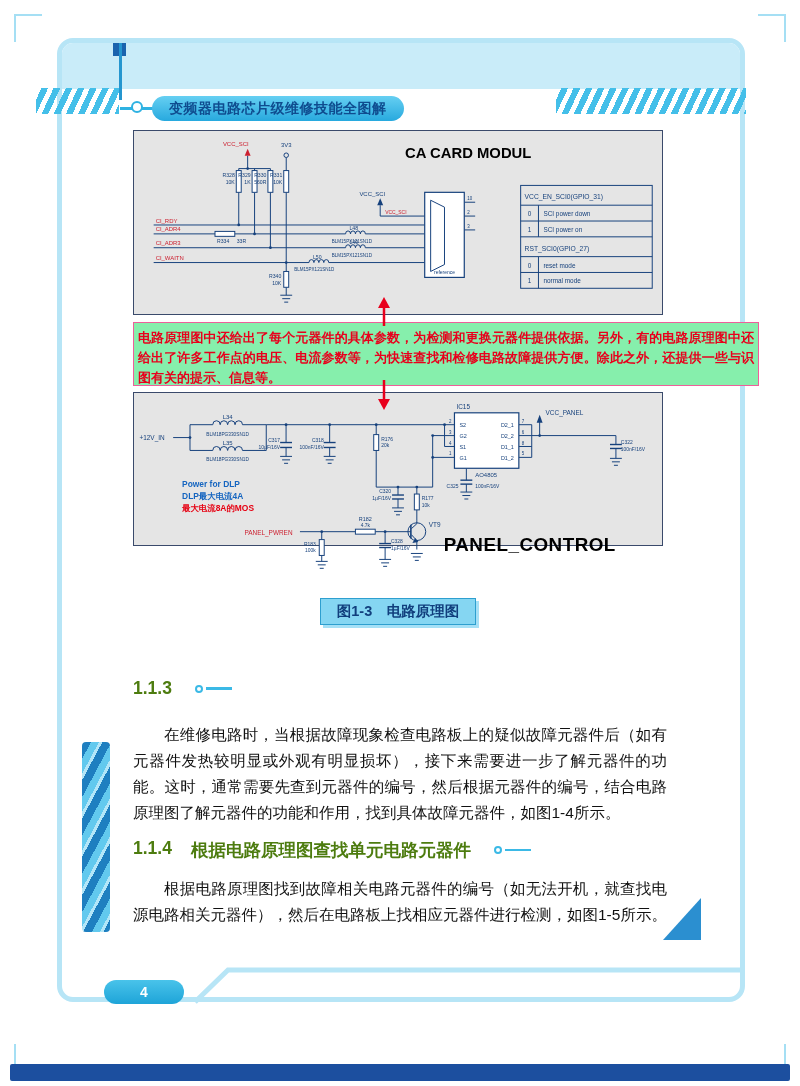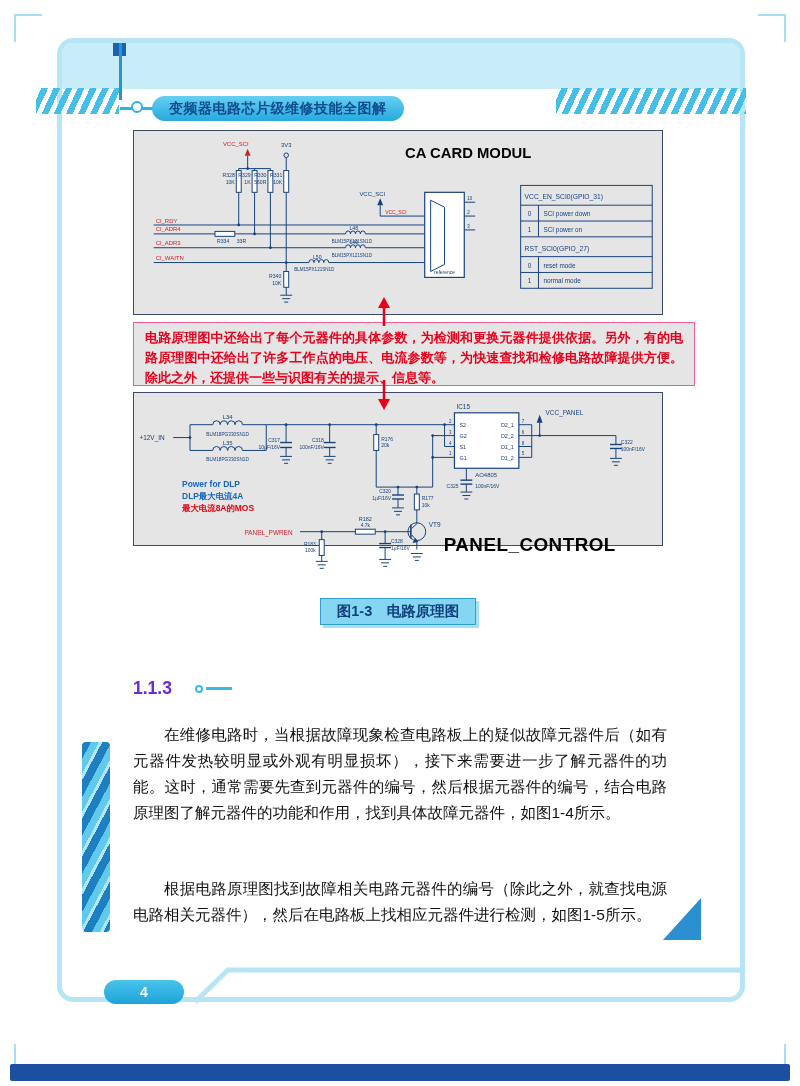--- a/index.html
+++ b/index.html
@@ -31,32 +31,32 @@
   .header-ring{position:absolute;left:131px;top:101px;width:12px;height:12px;border:2.5px solid #2fb2e2;
                border-radius:50%;background:#fff}
   .badge{position:absolute;left:152px;top:96px;height:25px;line-height:25px;padding:0 17px;
          border-radius:13px;background:linear-gradient(180deg,#66cff2,#27a9de);
          color:#0f4c8f;font-weight:bold;font-size:14px;letter-spacing:.5px;white-space:nowrap}
 
   .figbox{position:absolute;background:#e5e5e5;border:1.2px solid #3a4a6b}
   .fig1{left:133px;top:130px;width:530px;height:185px}
   .fig2{left:133px;top:392px;width:530px;height:154px}
 
-  .note-box{position:absolute;left:133px;top:322px;width:562px;height:64px;
-            background:#e5e5e5;border:1.6px solid #ee5f9a;padding:5px 11px;
+  .note-box{position:absolute;left:133px;top:322px;width:626px;height:64px;
+            background:#86efac;border:1.6px solid #ee5f9a;padding:5px 4px;
             color:#e8001c;font-weight:bold;font-size:13px;line-height:1.55;text-align:justify}
 
   .red-arrow{position:absolute;width:18px;z-index:3}
 
   .caption-row{position:absolute;left:133px;top:598px;width:530px;display:flex;justify-content:center}
   .cap{background:#85d6f2;border:1px solid #2e9fcf;box-shadow:3px 3px 0 rgba(160,222,245,.95);
        color:#113f7d;font-weight:bold;font-size:14.5px;padding:3px 16px;white-space:nowrap}
 
   .sec-head{position:absolute;display:flex;gap:19px;
-            font-weight:bold;font-size:17.5px;color:#6d28d9;white-space:nowrap}
+            font-weight:bold;font-size:17.5px;color:#4d7c0f;white-space:nowrap}
   .sec-deco{display:inline-flex;align-items:center;gap:3px;margin-left:4px}
   .ring{width:8px;height:8px;border:2px solid #3bb9e6;border-radius:50%;display:inline-block}
   .dash{width:26px;height:2.5px;background:#3bb9e6;display:inline-block}
 
   .body-p{position:absolute;width:534px;font-family:Liberation Sans, sans-serif;font-size:15.5px;
           line-height:26px;color:#111;text-align:justify;text-indent:2em}
 
   .left-band{position:absolute;left:82px;top:742px;width:28px;height:190px;border-radius:4px;
              background:repeating-linear-gradient(118deg,#1e7fc0 0 8px,#62c9ee 8px 15px,#b3e6f8 15px 18px)}
   .corner-triangle{position:absolute;left:663px;top:898px;width:38px;height:42px;background:#2b8fd0;
@@ -378,21 +378,29 @@
 
   <div class="sec-head" style="left:133px;top:678px">
     <span>1.1.3</span>
     <span class="sec-deco">
         <span class="ring"></span>
         <span class="dash"></span>
       </span>
   </div>
   <p class="body-p" style="left:133px;top:722px">在维修电路时，当根据故障现象检查电路板上的疑似故障元器件后（如有元器件发热较明显或外观有明显损坏），接下来需要进一步了解元器件的功能。这时，通常需要先查到元器件的编号，然后根据元器件的编号，结合电路原理图了解元器件的功能和作用，找到具体故障元器件，如图1-4所示。</p>
 
-  <p class="body-p" style="left:133px;top:876px">根据电路原理图找到故障相关电路元器件的编号（除此之外，就查找电源电路相关元器件），然后在电路板上找相应元器件进行检测，如图1-5所示。</p>
+  <div class="sec-head" style="left:133px;top:838px">
+    <span>1.1.4</span>
+    <span>根据电路原理图查找单元电路元器件</span>
+    <span class="sec-deco">
+        <span class="ring"></span>
+        <span class="dash"></span>
+      </span>
+  </div>
+  <p class="body-p" style="left:133px;top:876px">根据电路原理图找到故障相关电路元器件的编号（如无法开机，就查找电源电路相关元器件），然后在电路板上找相应元器件进行检测，如图1-5所示。</p>
 
   <div class="left-band"></div>
   <div class="corner-triangle"></div>
   <svg class="abs" style="left:190px;top:962px" width="556" height="45">
     <polyline points="5,40 38,8 552,8" fill="none" stroke="#b7e5f6" stroke-width="5"></polyline>
   </svg>
   <div class="page-pill">4</div>
   <div class="bottom-bar"></div>
 
 </div>

